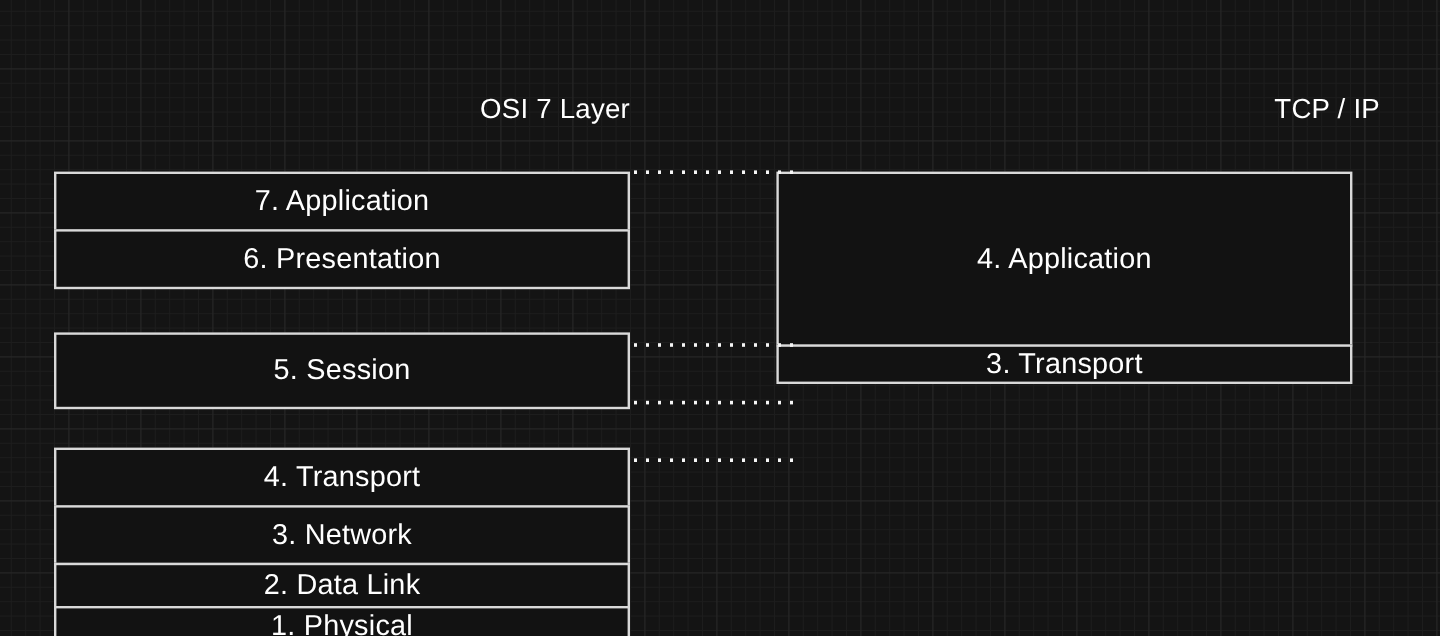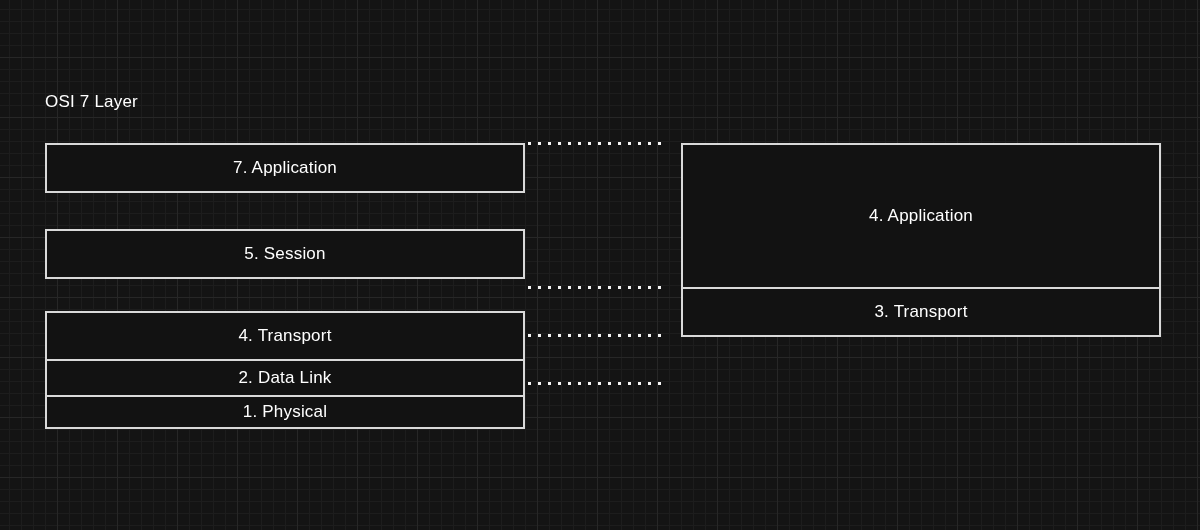--- a/index.html
+++ b/index.html
@@ -23,71 +23,78 @@
     background-color:var(--bg);
     background-image:
       linear-gradient(var(--grid-major) 1px, transparent 1px),
       linear-gradient(90deg, var(--grid-major) 1px, transparent 1px),
       linear-gradient(var(--grid-minor) 1px, transparent 1px),
       linear-gradient(90deg, var(--grid-minor) 1px, transparent 1px);
     background-size:60px 60px,60px 60px,12px 12px,12px 12px;
     background-position:-3px -3px;
   }
   .col-title{
-    position:absolute;top:91px;height:22px;line-height:22px;
-    text-align:left;color:var(--text);font-size:17px;
+    position:absolute;top:79px;height:22px;line-height:22px;
+    text-align:right;color:var(--text);font-size:23px;
     letter-spacing:0.2px;
   }
   .osi-title{left:45px;width:480px;}
   .tcp-title{left:670px;width:480px;}
   .stack{position:absolute;top:143px;width:480px;}
   .osi-stack{left:45px;}
-  .tcp-stack{left:670px;padding-left:11px;}
+  .tcp-stack{left:636px;padding-left:11px;}
   .layer-row{
     box-sizing:border-box;width:480px;
     border:2px solid var(--box-border);
     background:var(--box-fill);
     display:flex;align-items:center;justify-content:center;
   }
   .layer-row + .layer-row{margin-top:-2px;}
   .layer-row span{
-    color:var(--text);font-size:17px;letter-spacing:0.2px;
+    color:var(--text);font-size:24px;letter-spacing:0.2px;
   }
   .connector{
     position:absolute;left:528px;width:134px;height:3px;
     background-image:repeating-linear-gradient(to right, var(--dot) 0 3px, transparent 3px 10px);
   }
 </style>
 </head>
 <body>
 
 <div class="canvas">
   <div class="col-title osi-title">OSI 7 Layer</div>
+  <div class="col-title tcp-title">TCP / IP</div>
   <div class="stack osi-stack" id="osi-stack">
       <div class="layer-row" style="height: 50px;">
         <span>7. Application</span>
       </div>
-      <div class="layer-row" style="height: 50px; margin-top: 36px;">
+      <div class="layer-row" style="height: 50px;">
+        <span>6. Presentation</span>
+      </div>
+      <div class="layer-row" style="height: 64px; margin-top: 36px;">
         <span>5. Session</span>
       </div>
       <div class="layer-row" style="height: 50px; margin-top: 32px;">
         <span>4. Transport</span>
+      </div>
+      <div class="layer-row" style="height: 50px;">
+        <span>3. Network</span>
       </div>
       <div class="layer-row" style="height: 38px;">
         <span>2. Data Link</span>
       </div>
       <div class="layer-row" style="height: 34px;">
         <span>1. Physical</span>
       </div>
     </div>
   <div class="stack tcp-stack" id="tcp-stack">
       <div class="layer-row" style="height: 146px;">
         <span>4. Application</span>
       </div>
-      <div class="layer-row" style="height: 50px;">
+      <div class="layer-row" style="height: 33px;">
         <span>3. Transport</span>
       </div>
     </div>
   <div id="connectors">
       <div class="connector" style="top: 142px;"></div>
       <div class="connector" style="top: 286px;"></div>
       <div class="connector" style="top: 334px;"></div>
       <div class="connector" style="top: 382px;"></div>
     </div>
 </div>

